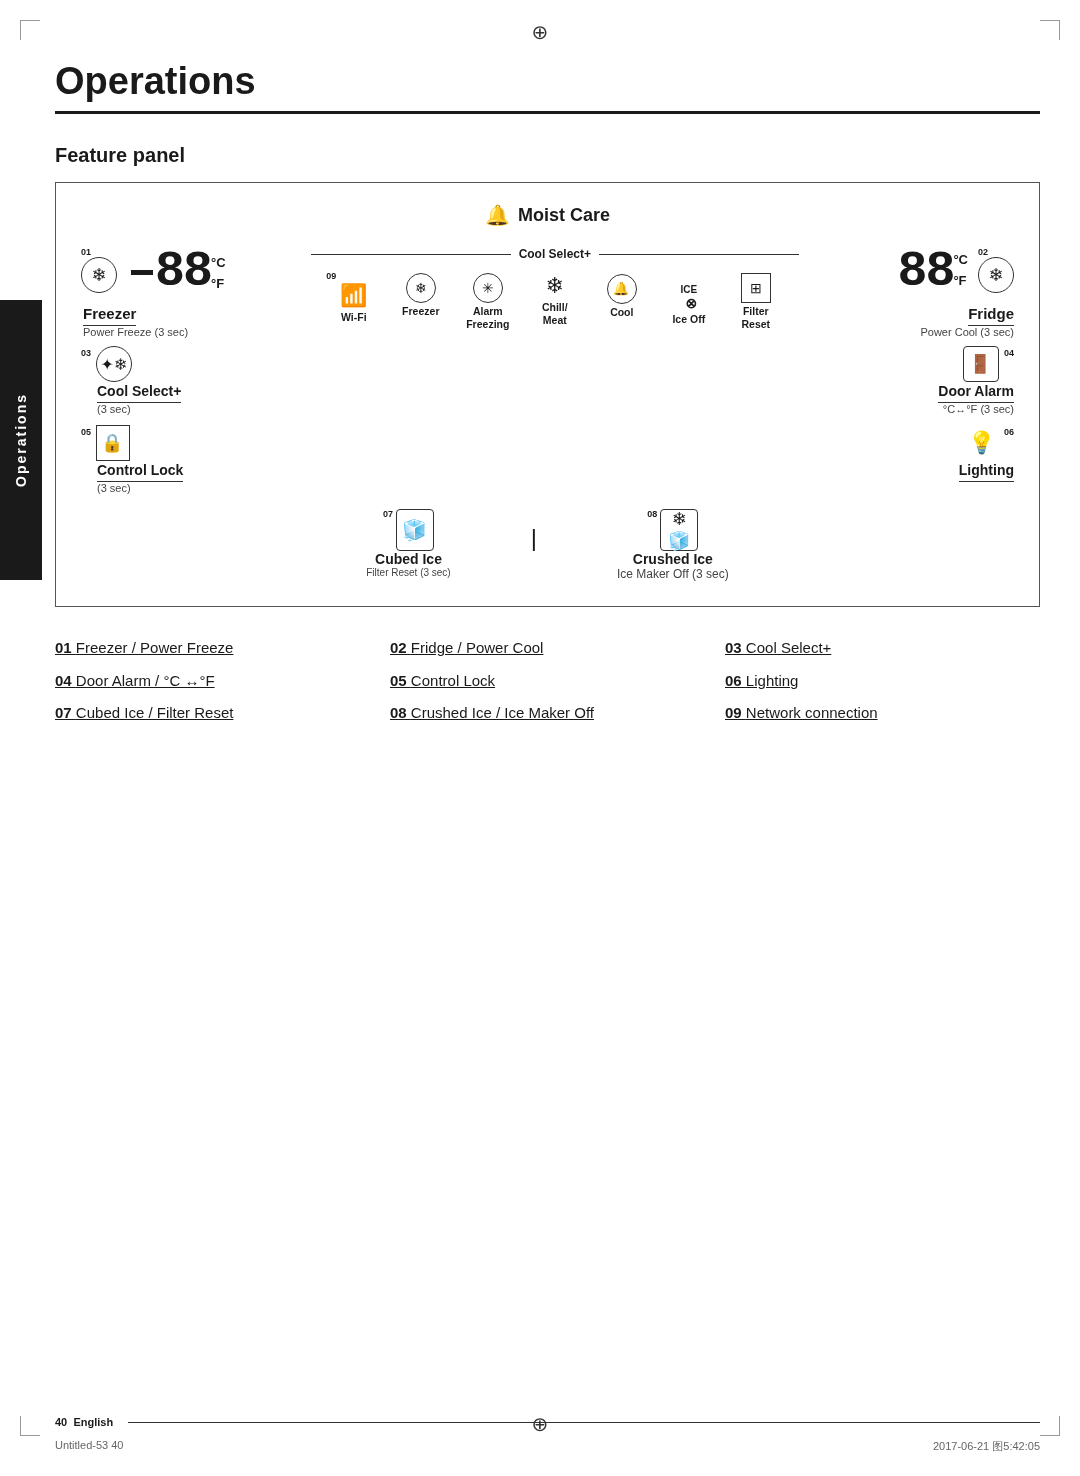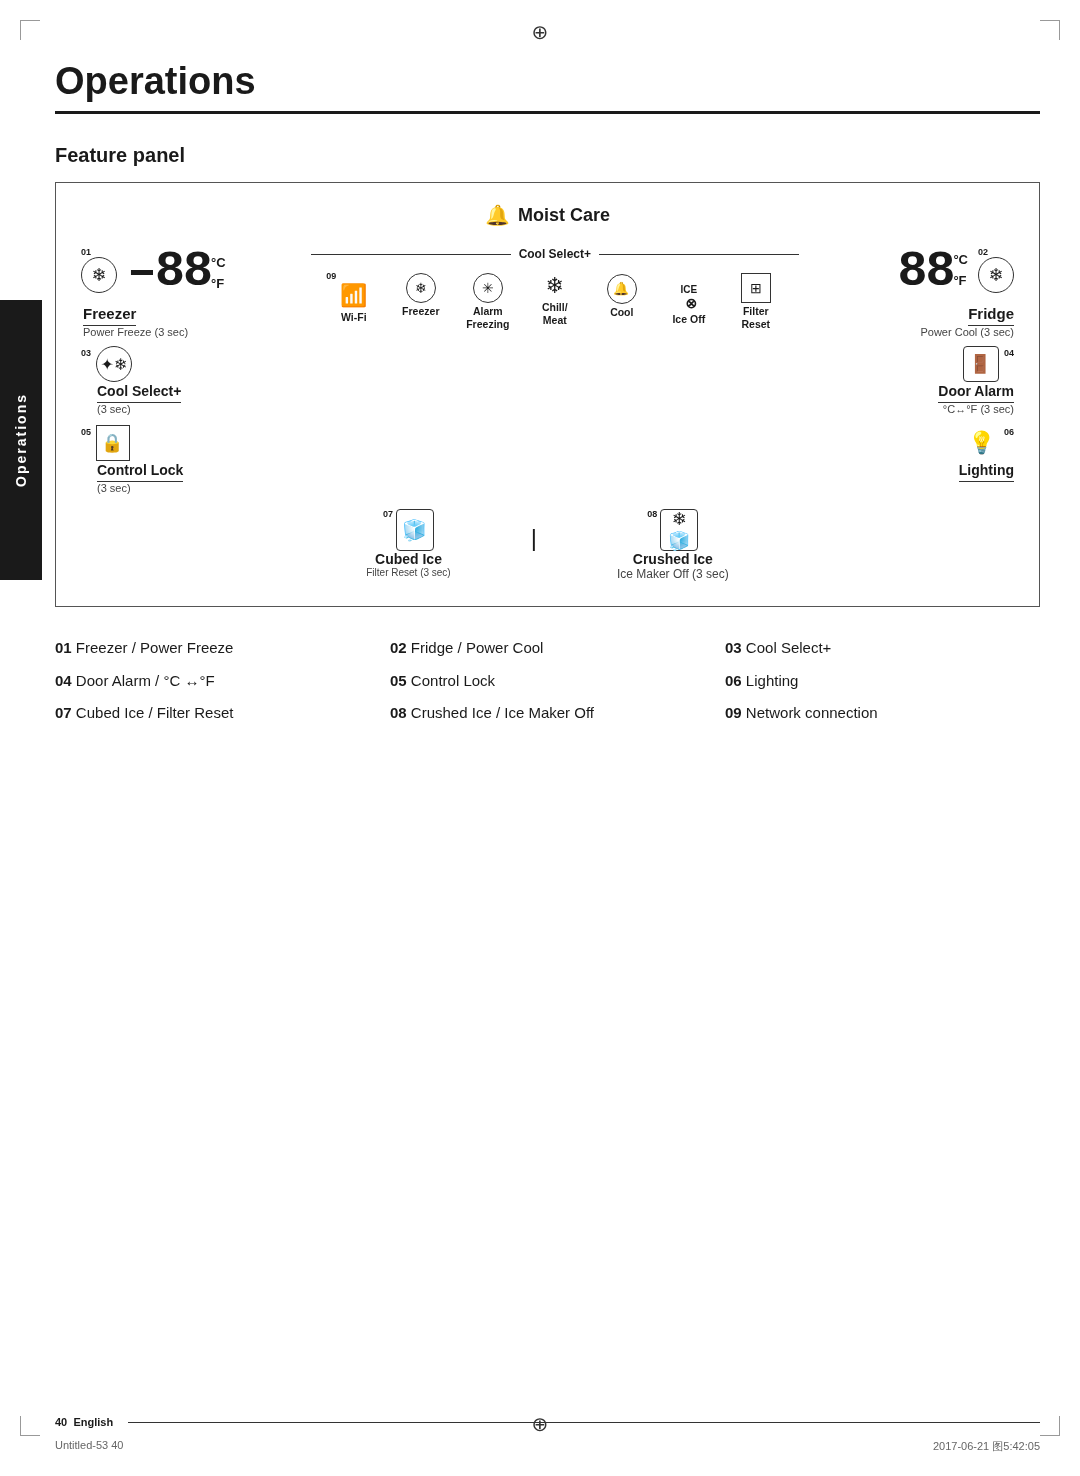--- a/index.html
+++ b/index.html
@@ -133,20 +133,21 @@
       font-weight: bold;
       padding: 0 8px;
     }
 
     
     .desc-list {
       display: grid;
       grid-template-columns: 1fr 1fr 1fr;
       gap: 10px 20px;
       margin-top: 10px;
+      text-decoration: underline;
     }
     .desc-item {
       font-size: 15px;
       line-height: 1.5;
     }
     .desc-item .num {
       font-weight: bold;
     }
 
     

